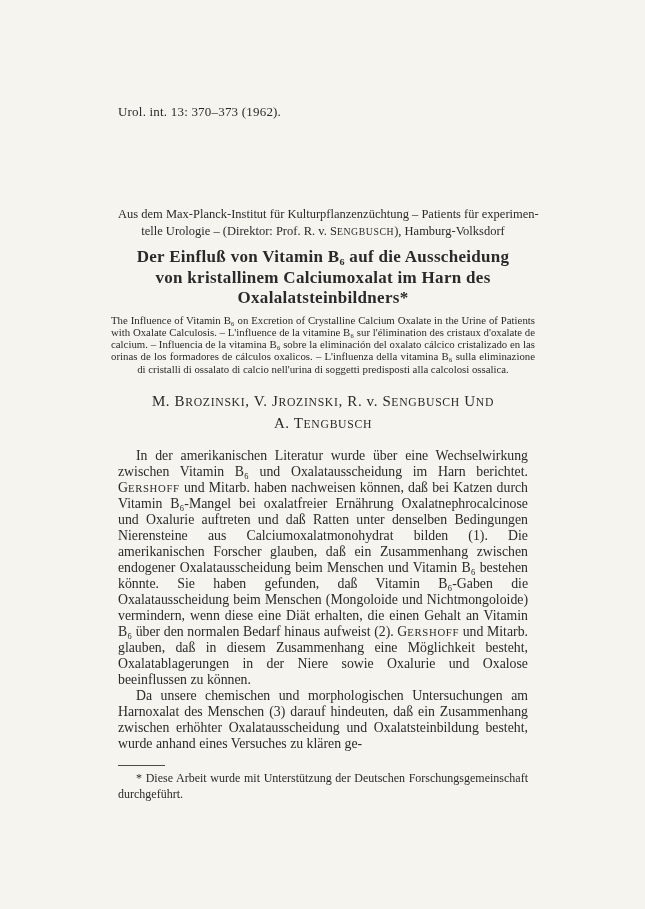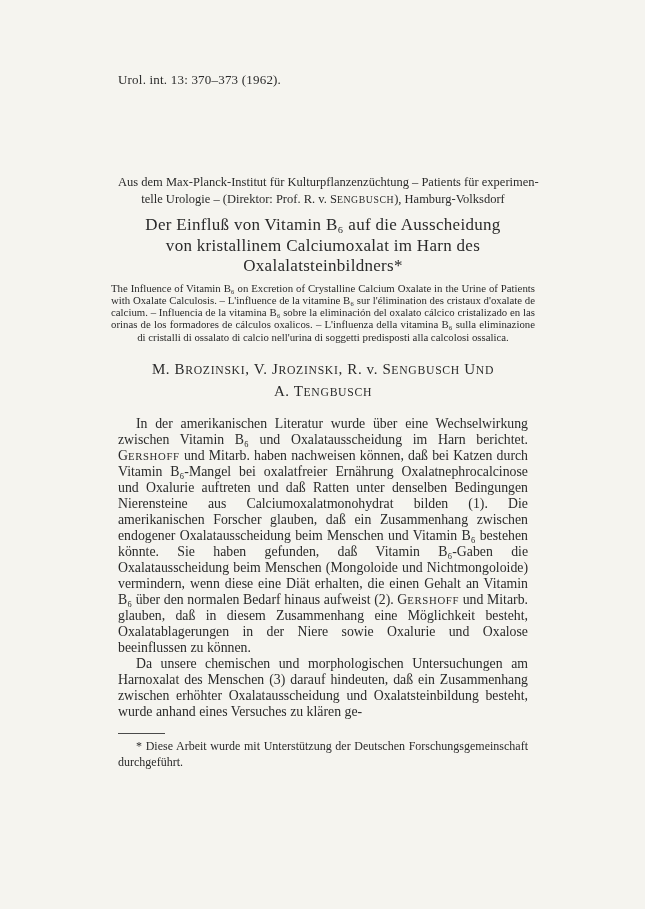--- a/index.html
+++ b/index.html
@@ -8,38 +8,38 @@
     height: 909px;
     background: #f5f4ef;
     position: relative;
     overflow: hidden;
     font-family: "Liberation Serif", "DejaVu Serif", serif;
     color: #2a2a2a;
   }
   .content {
     position: absolute;
     left: 118px;
-    top: 72px;
+    top: 104px;
     width: 410px;
   }
   .journal-header {
     font-size: 13px;
     letter-spacing: 0.2px;
   }
   .affiliation {
     margin-top: 86px;
     text-align: center;
     font-size: 12.5px;
     line-height: 17px;
   }
   .affiliation div { white-space: nowrap; }
   .article-title {
     margin-top: 7px;
     text-align: center;
-    font-weight: normal;
+    font-weight: bold;
     font-size: 17px;
     line-height: 20.5px;
     letter-spacing: 0.3px;
   }
   .article-title div { white-space: nowrap; }
   .abstract {
     margin-top: 5px;
     margin-left: -7px;
     width: 424px;
     font-weight: normal;

